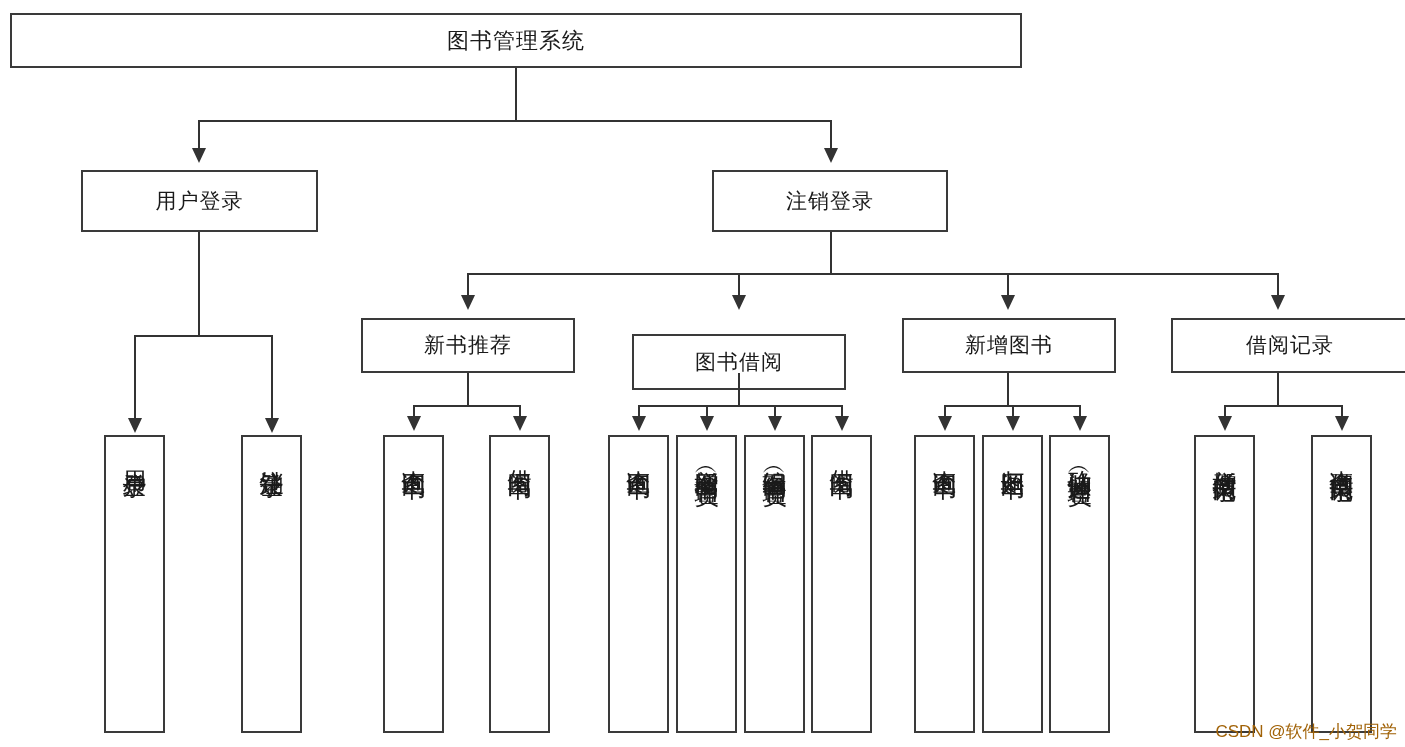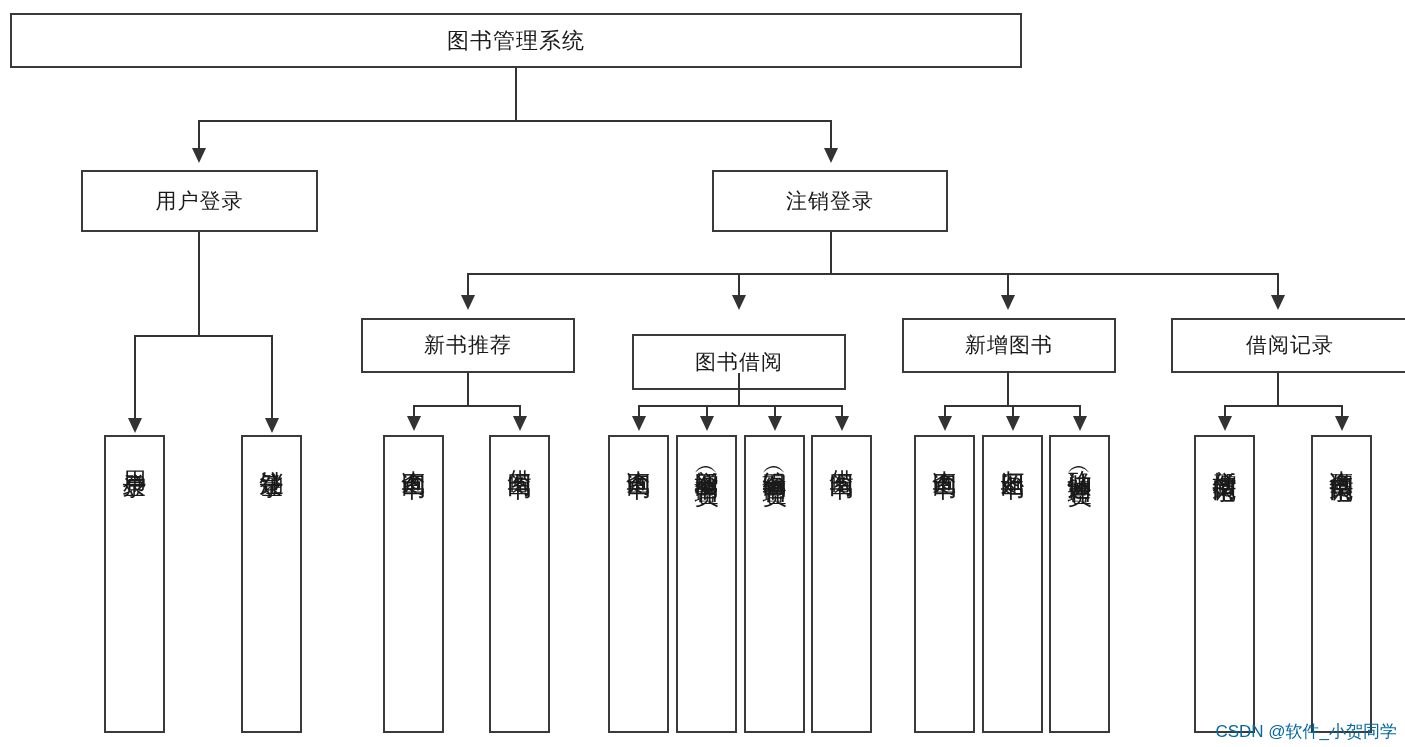--- a/index.html
+++ b/index.html
@@ -56,21 +56,21 @@
     border-left:7px solid transparent;
     border-right:7px solid transparent;
     border-top:15px solid #333333;
   }
 
   #watermark{
     position:absolute;
     right:8px;
     bottom:4px;
     font-size:17px;
-    color:#0369a1;
+    color:#a16207;
     white-space:nowrap;
     pointer-events:none;
   }
 </style>
 </head>
 <body>
 
 <div id="canvas">
 
   <div class="node horiz root" style="left:10px;top:13px;width:1012px;height:55px;">

